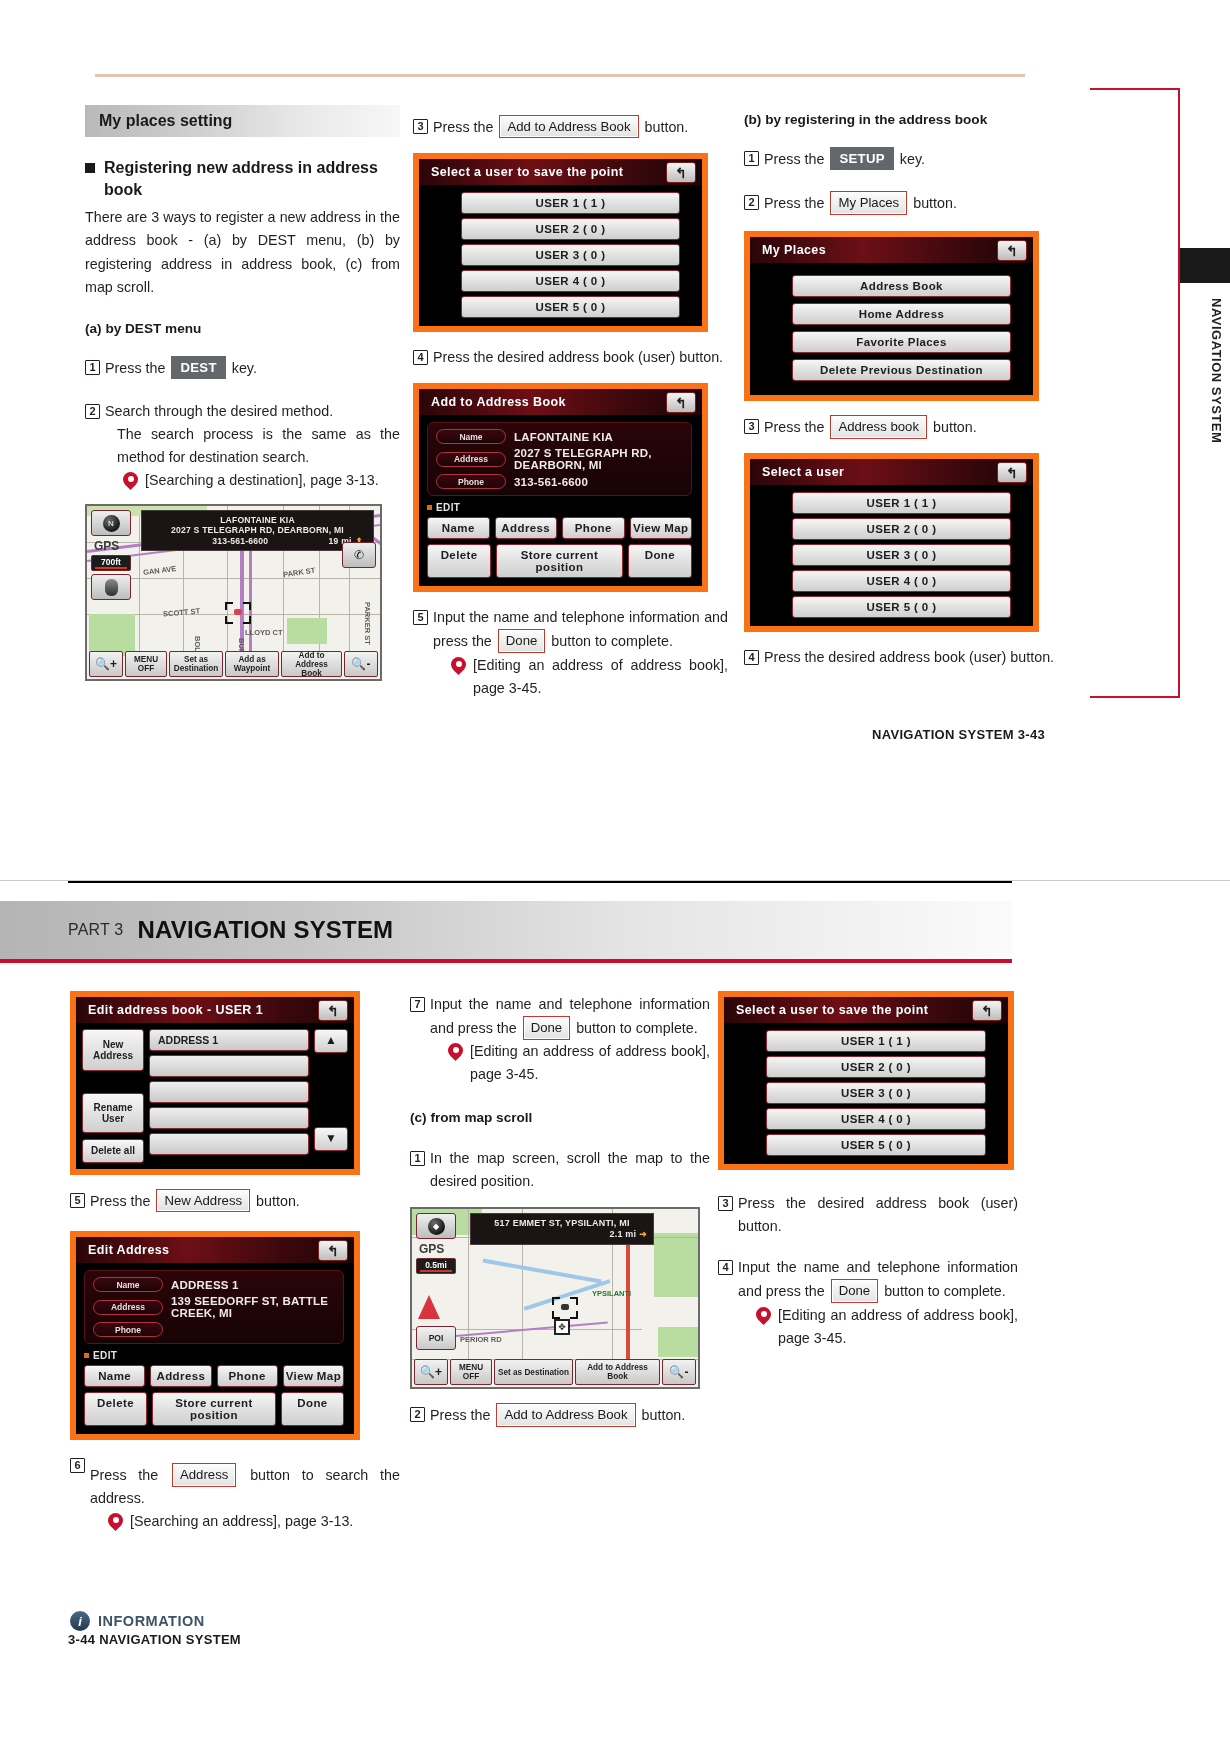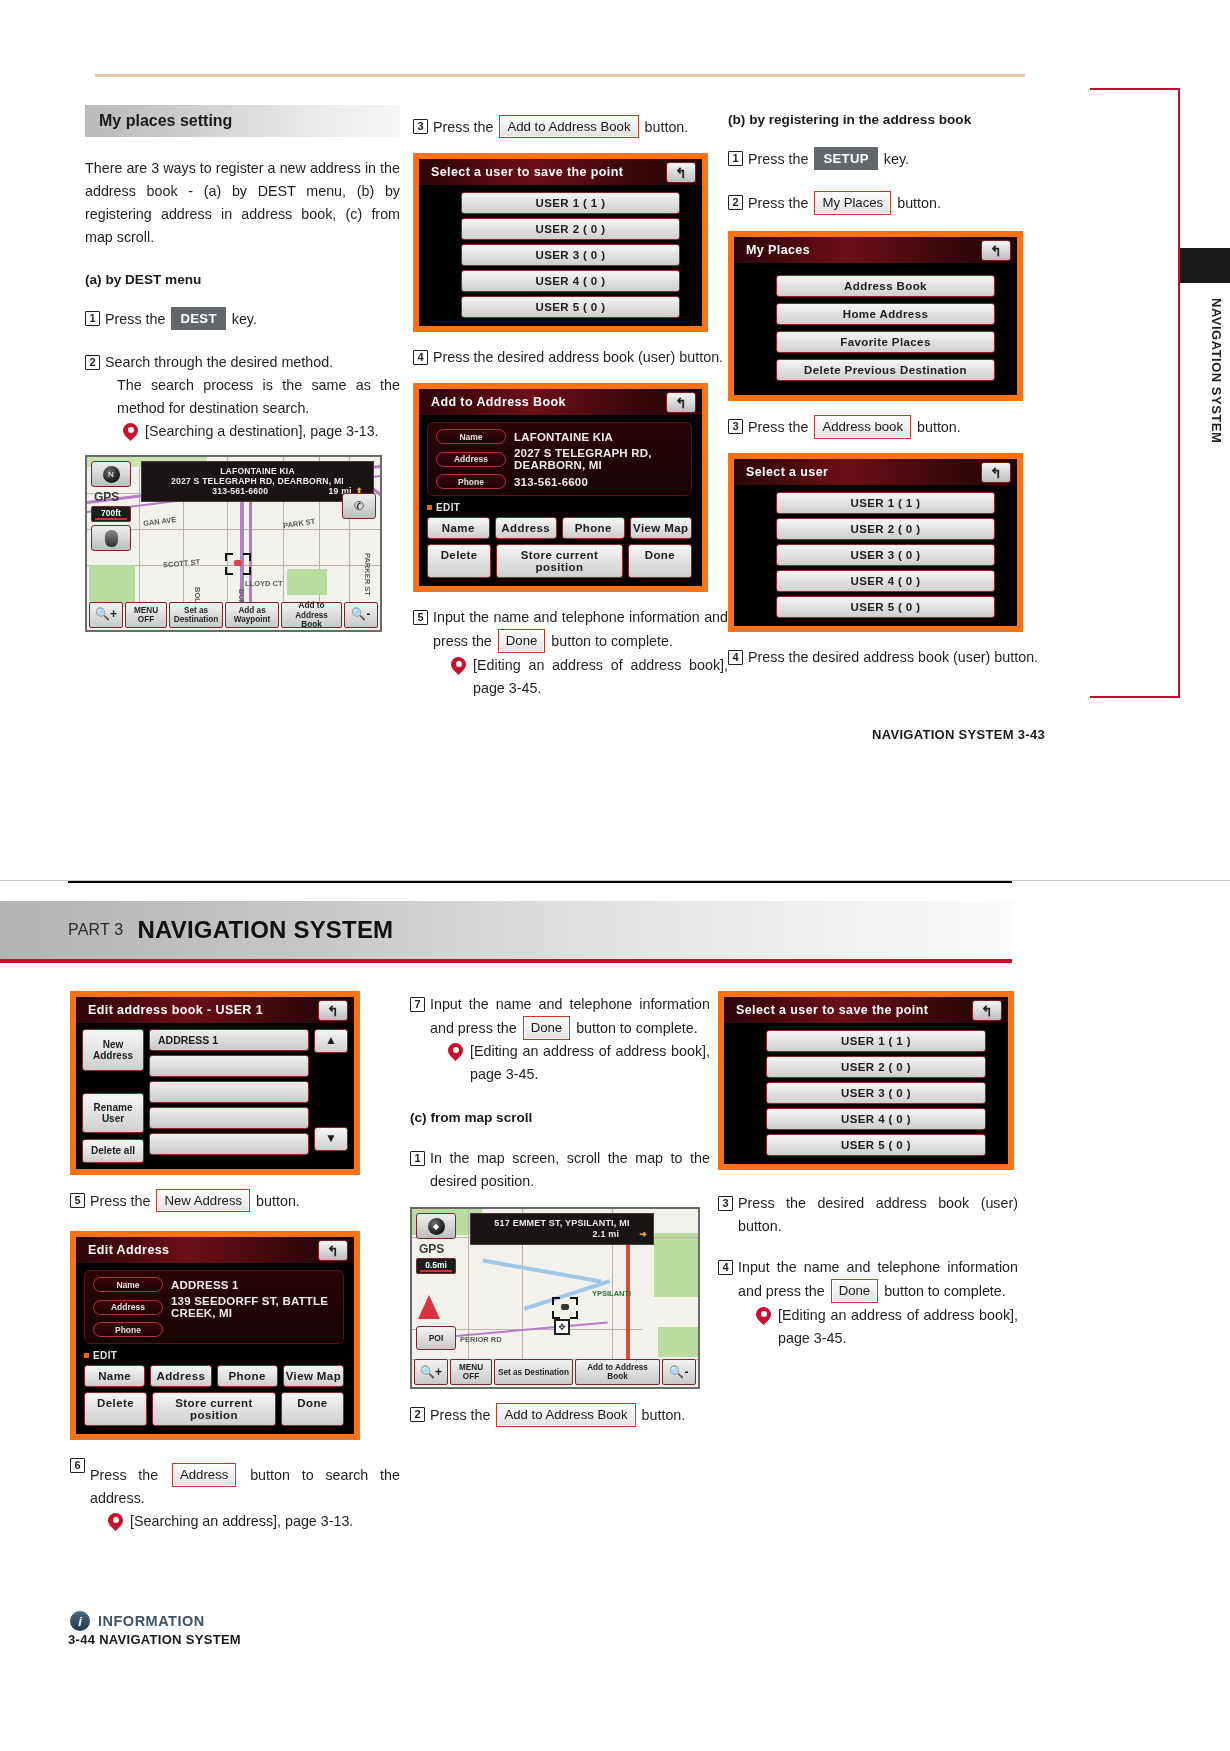--- a/index.html
+++ b/index.html
@@ -32,21 +32,21 @@
   .side-tab .botline { position:absolute; right:50px; top:608px; width:90px; height:2px; background:#c8102e; }
   .side-tab .vlabel {
     position:absolute; right:6px; top:210px;
     writing-mode:vertical-rl;
     font-size:13px; font-weight:bold; letter-spacing:.5px; color:#231f20;
     white-space:nowrap;
   }
   .col { position:absolute; width:315px; }
   .c1 { left:85px; }
   .c2 { left:413px; }
-  .c3 { left:728px; }
+  .c3 { left:744px; }
 
   
   .sec-head {
     background:linear-gradient(to right, #b9b9b9 0%, #cfcfcf 35%, #e9e9e9 70%, #f7f7f7 100%);
     font-size:16px; font-weight:bold; color:#1a1a1a;
     padding:7px 0 7px 14px; margin-bottom:20px;
   }
   .bullet-head {
     font-size:16px; font-weight:bold; line-height:1.35; color:#1a1a1a;
     display:flex; gap:9px; margin-bottom:6px;
@@ -277,20 +277,24 @@
     <div class="redline"></div>
     <div class="blk"></div>
     <div class="botline"></div>
     <div class="vlabel">NAVIGATION SYSTEM</div>
   </div>
 
   <div class="col c1" style="top:105px;">
 
     <div class="sec-head">My places setting</div>
 
+    <div class="bullet-head">
+      <span class="sq"></span>
+      <span class="txt">Registering new address in address book</span>
+    </div>
 
     <p class="body">There are 3 ways to register a new address in the address book - (a) by DEST menu, (b) by registering address in address book, (c) from map scroll.</p>
 
     <div class="subhead" style="margin-top:22px;">(a) by DEST menu</div>
 
     <div class="step" style="margin-top:20px;">
       <span class="num">1</span>
       <span class="stxt">
         <span>Press the</span>
         <span class="key-chip">DEST</span>
@@ -693,21 +697,21 @@
         <div class="road-blue" style="left:110px;top:84px;width:90px;height:4px;transform:rotate(-18deg);"></div>
         <div class="road-red" style="left:214px;top:26px;width:4px;height:130px;"></div>
         <div class="road-red" style="left:196px;top:26px;width:22px;height:3px;transform:rotate(32deg);"></div>
         <div class="road-pu" style="left:26px;top:120px;width:170px;height:2px;transform:rotate(-5deg);"></div>
       </div>
 
       <div class="banner" style="left:58px; top:4px; right:44px; padding:4px 6px; font-size:9px;">
         <div style="display:flex;justify-content:space-between;align-items:center;">
           <span style="flex:1;text-align:center;">517 EMMET ST, YPSILANTI, MI</span>
         </div>
-        <div style="display:flex;justify-content:flex-end;align-items:center;gap:20px;">
+        <div style="display:flex;justify-content:flex-end;align-items:center;gap:3px;">
           <span>2.1 mi</span>
           <span style="color:#f5a623;">➜</span>
         </div>
       </div>
 
       <div class="lcol">
         <div class="map-ctl">
           <span class="compass">◆</span>
         </div>
         <div class="gps">GPS</div>

